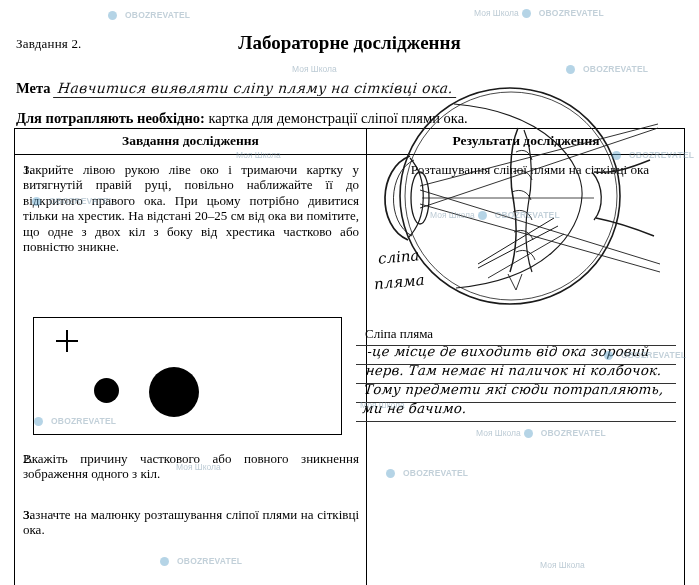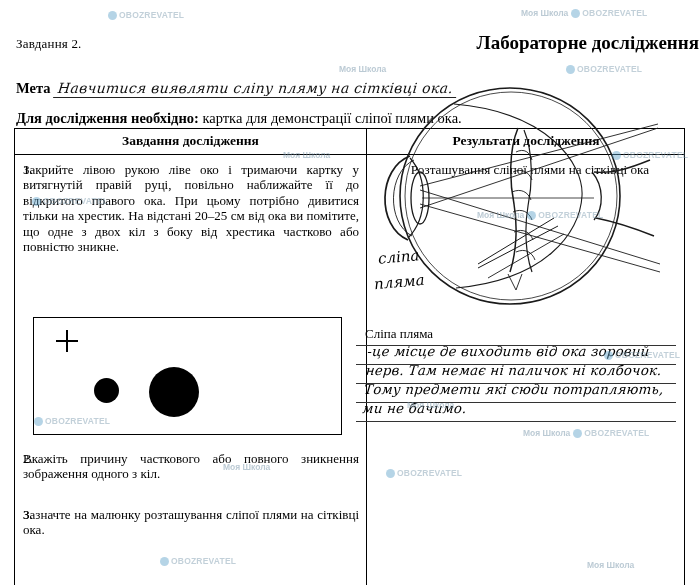--- a/index.html
+++ b/index.html
@@ -30,21 +30,21 @@
     top: 36px;
     font-size: 13px;
     font-weight: normal;
     letter-spacing: 0.2px;
   }
   .doc-title {
     position: absolute;
     left: 0;
     top: 32px;
     width: 699px;
-    text-align: right;
+    text-align: center;
     font-size: 19px;
     font-weight: bold;
   }
 
   .theme-row {
     position: absolute;
     left: 16px;
     top: 60px;
     width: 670px;
     font-size: 14.5px;
@@ -269,28 +269,27 @@
     font-size: 9px;
     color: rgba(120,150,170,0.45);
     white-space: nowrap;
     pointer-events: none;
     display: flex;
     align-items: center;
     gap: 3px;
   }
   .wm .mk {
     color: rgba(120,150,170,0.5);
-    font-weight: bold;
+    font-weight: normal;
     font-size: 8.5px;
-    margin-left: 47px;
   }
   .wm .oz {
     display: flex;
     align-items: center;
-    gap: 2px;
+    gap: 8px;
     font-weight: bold;
     font-size: 8.5px;
     letter-spacing: 0.2px;
   }
   .wm .globe {
     width: 9px; height: 9px;
     border-radius: 50%;
     background: rgba(90,160,200,0.45);
     display: inline-block;
   }
@@ -303,21 +302,21 @@
   <div class="task-label">Завдання 2.</div>
   <div class="doc-title">Лабораторне дослідження</div>
 
 
   <div class="meta-row">
     <span class="lbl">Мета</span>
     <span class="hand">Навчитися виявляти сліпу пляму на сітківці ока.</span>
   </div>
 
   <div class="need-row">
-    <span class="lbl">Для дослідження необхідно:</span>
+    <span class="lbl">Для потрапляють необхідно:</span>
     <span>картка для демонстрації сліпої плями ока.</span>
   </div>
 
   <div class="tbl">
     <div class="hline"></div>
     <div class="vline"></div>
 
     <div class="th th-left">Завдання дослідження</div>
     <div class="th th-right">Результати дослідження</div>
 

